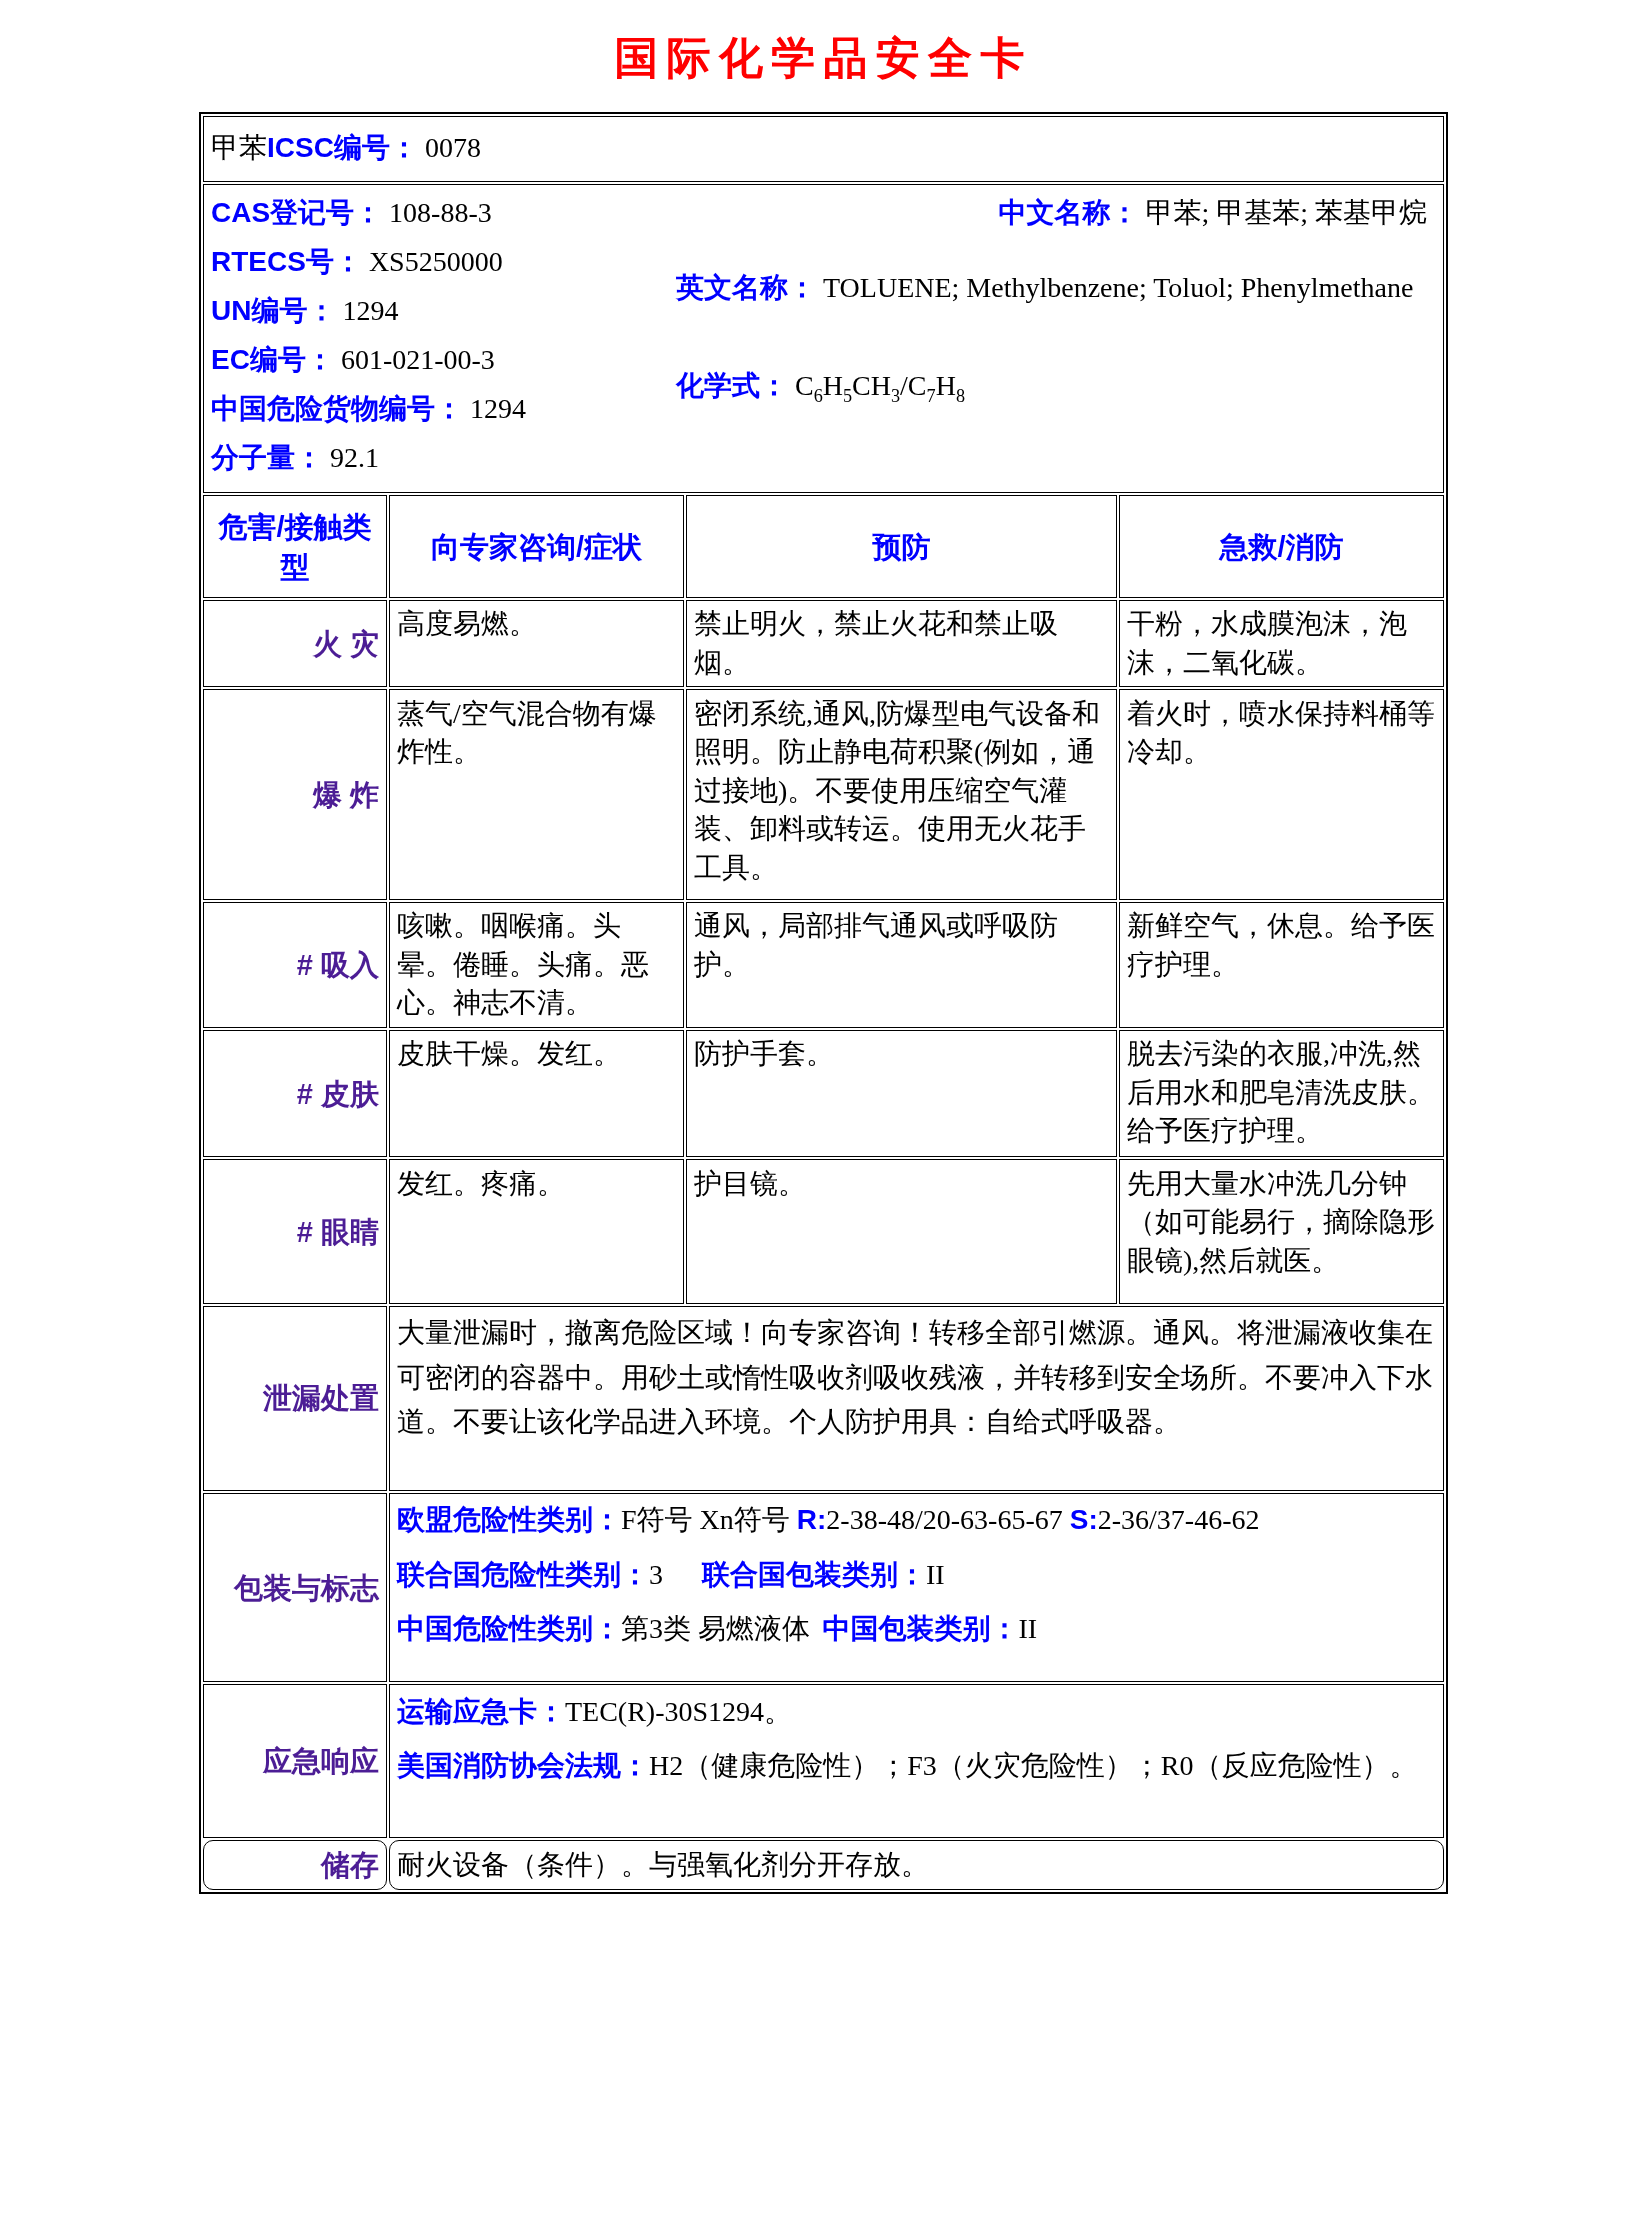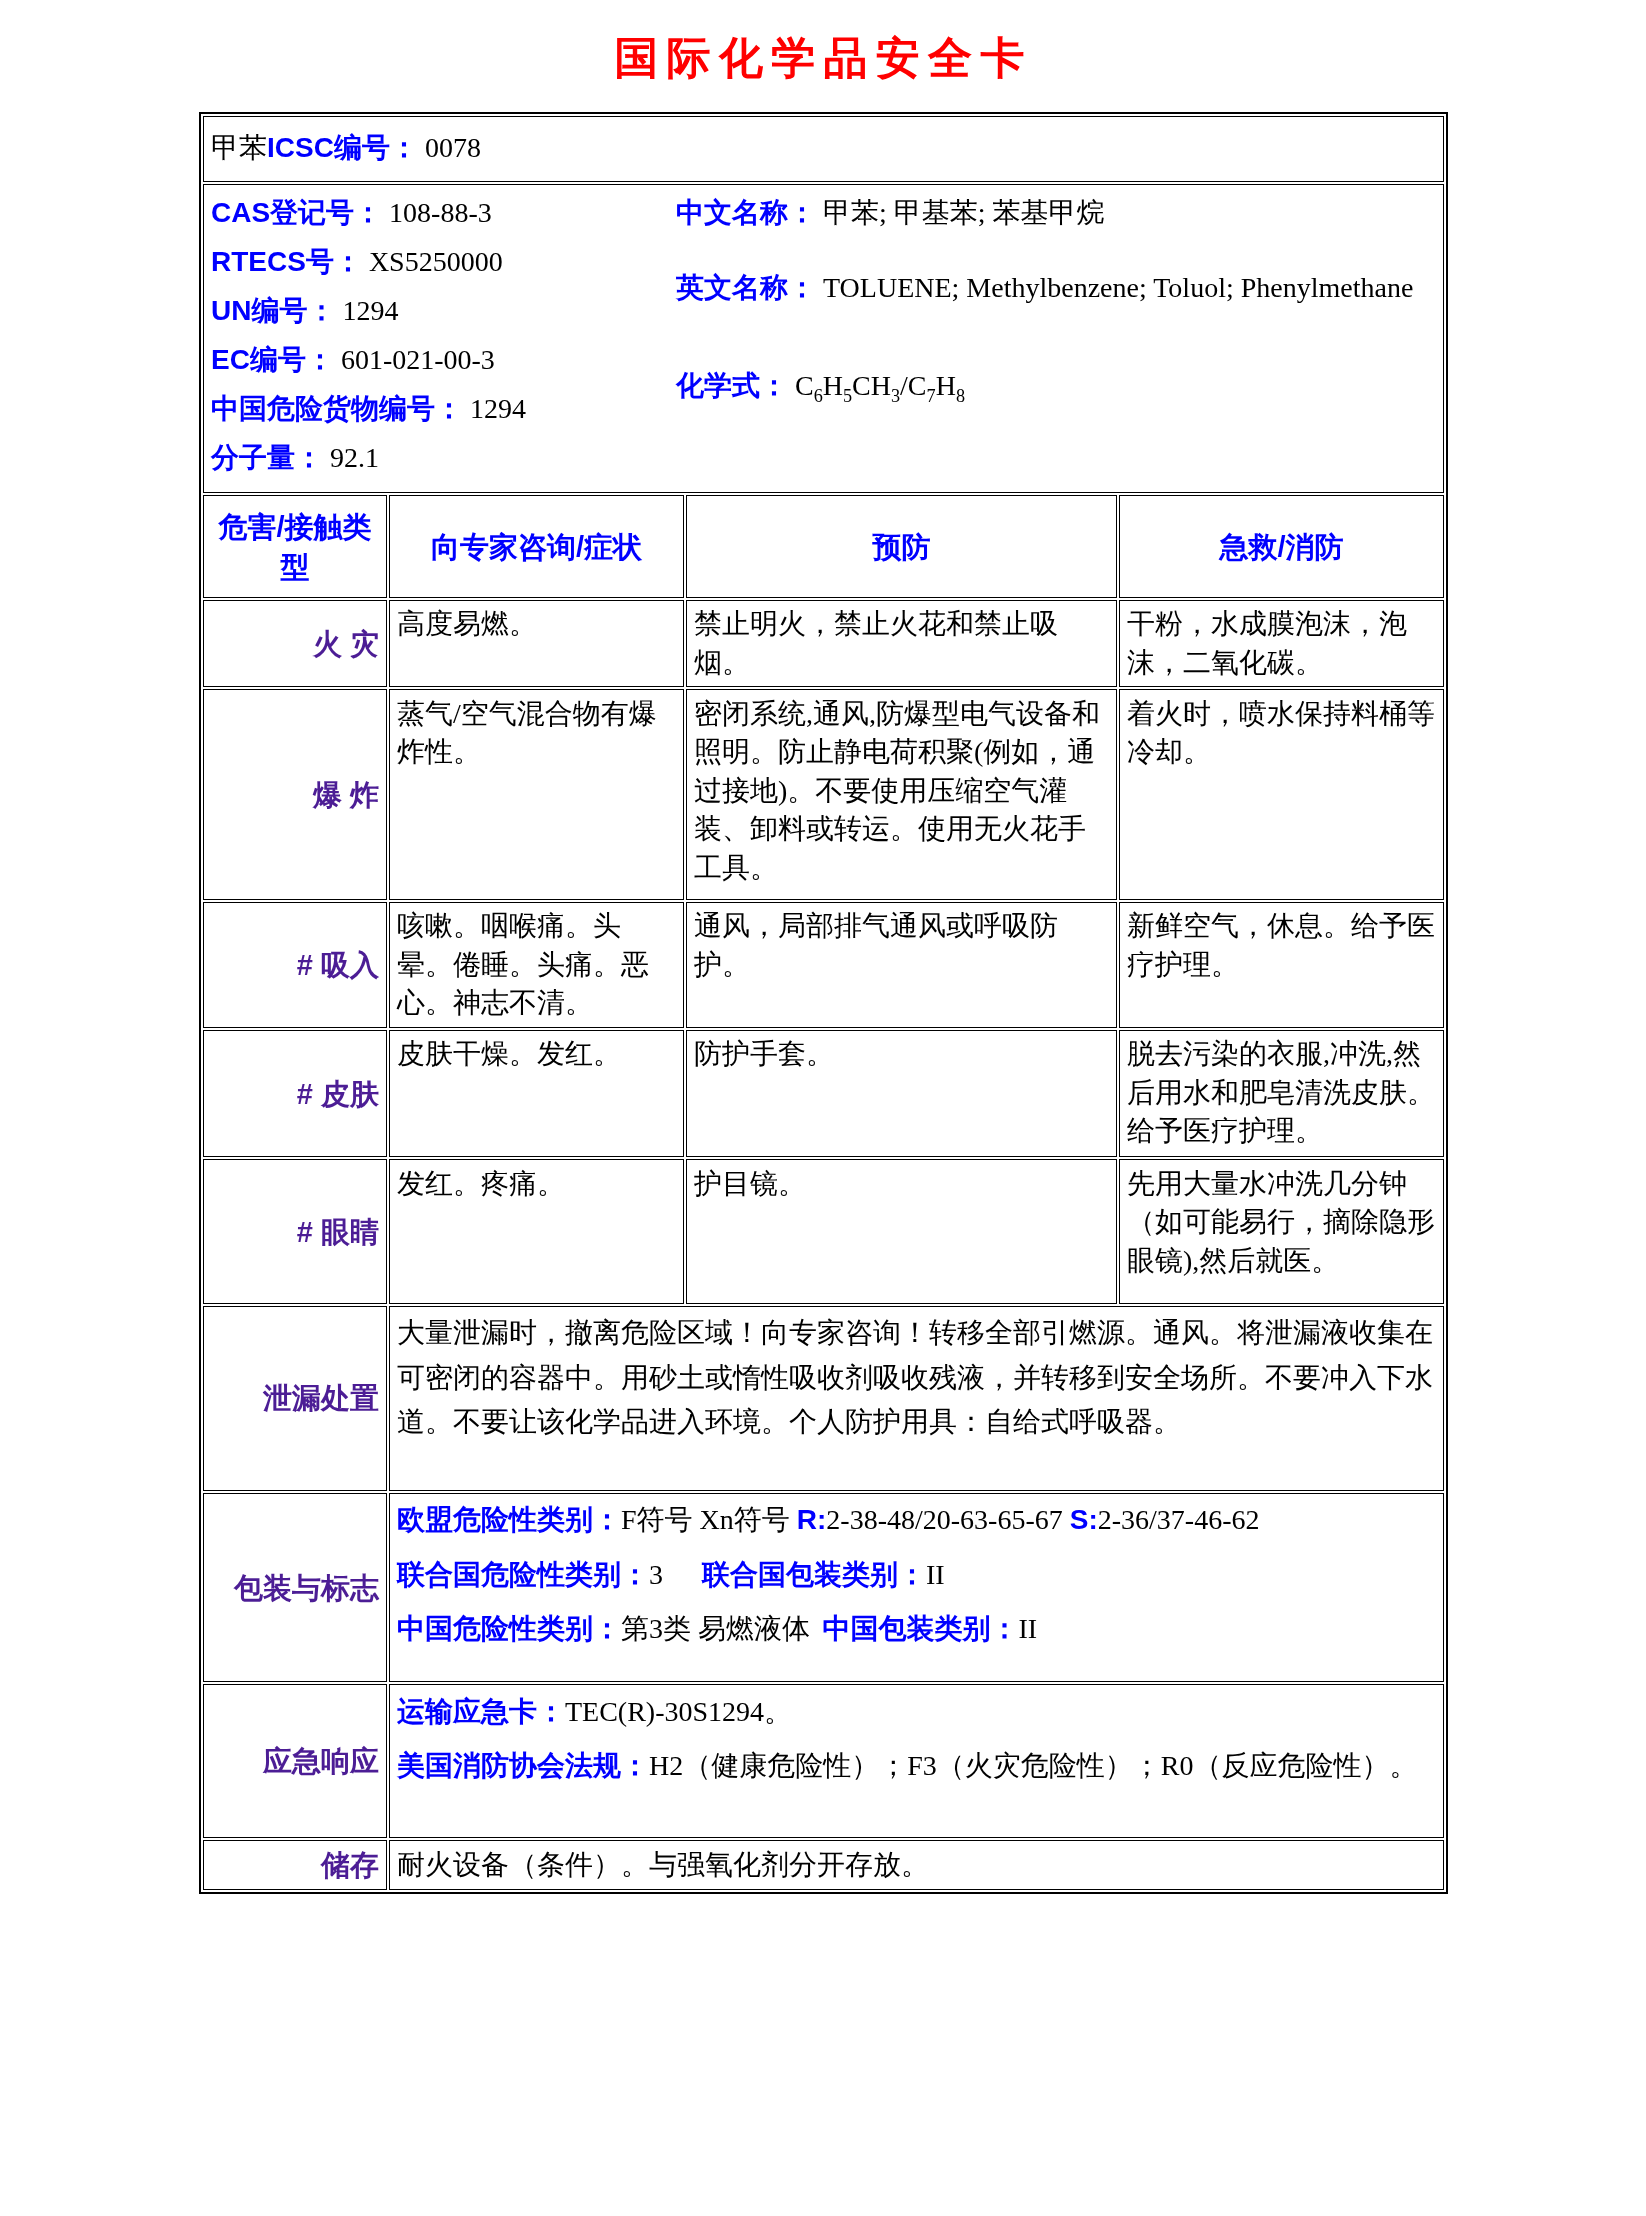--- a/index.html
+++ b/index.html
@@ -30,38 +30,38 @@
     color:#4c1d95;font-weight:bold;text-align:right;vertical-align:middle;
     font-size:29px;font-family:"Liberation Sans","DejaVu Sans",sans-serif;
   }
   tr.r-title td{height:56px;vertical-align:middle;}
   .titlebar{display:flex;justify-content:flex-start;align-items:center;}
   tr.r-id td{height:256px;margin-left:15px;}
   .id-wrap{display:flex;}
   .id-left{width:465px;flex:0 0 auto;}
   .id-right{flex:1 1 auto;max-width:751px;}
   .id-line{margin:4.9px 0 10.4px 0;}
-  .id-right .id-cn{margin-bottom:36px;}
+  .id-right .id-cn{margin-bottom:36px;text-align:right;}
   .id-right .id-en{margin-bottom:60px;}
   tr.r-head td{
     height:92px;text-align:center;vertical-align:middle;
     color:#0000ff;font-weight:bold;font-size:29px;
     font-family:"Liberation Sans","DejaVu Sans",sans-serif;
   }
   tr.r-fire td{height:64px;}
   tr.r-explosion td{height:200px;}
   tr.r-contact td{height:71px;}
   tr.r-inhale td{height:113px;}
   tr.r-skin td{height:117px;}
   tr.r-eye td{height:134px;}
   tr.r-ingest td{height:75px;}
   tr.r-spill td{height:175px;}
   tr.r-pack td{height:179px;}
   tr.r-emerg td{height:143px;}
-  tr.r-store td{height:40px;vertical-align:middle;}
+  tr.r-store td{height:40px;vertical-align:middle;border-radius:10px;}
   td.widecell{line-height:1.6;}
   td.widecell p{margin:0 0 9.7px 0;}
   .gap-wide{margin-left:39px;}
   .gap-small{margin-left:12.5px;}
   sub{font-size:65%;line-height:0;}
 </style>
 </head>
 <body>
 
 <div class="page">

